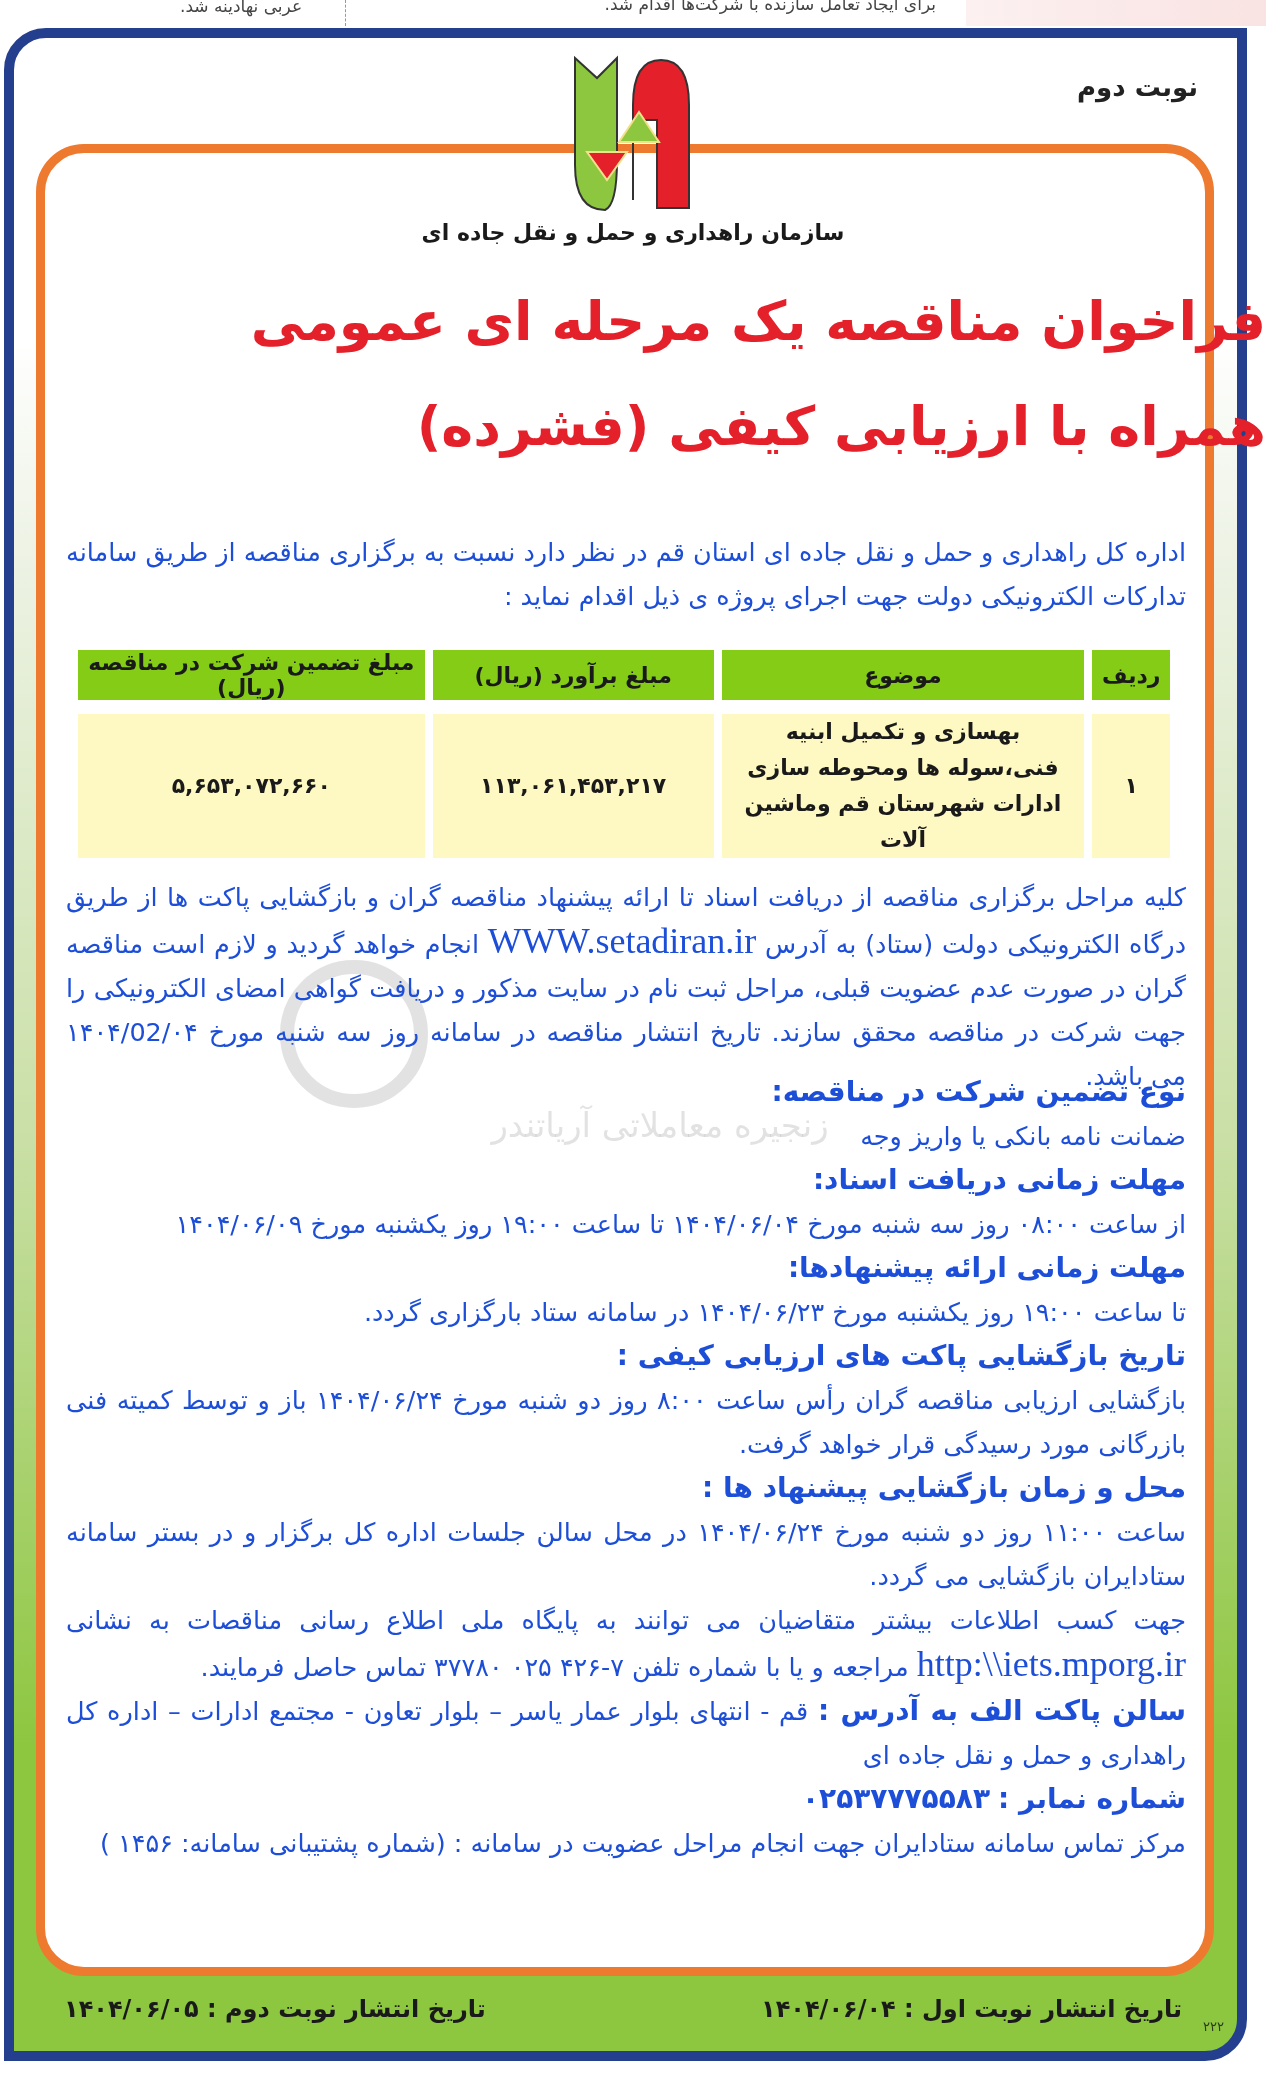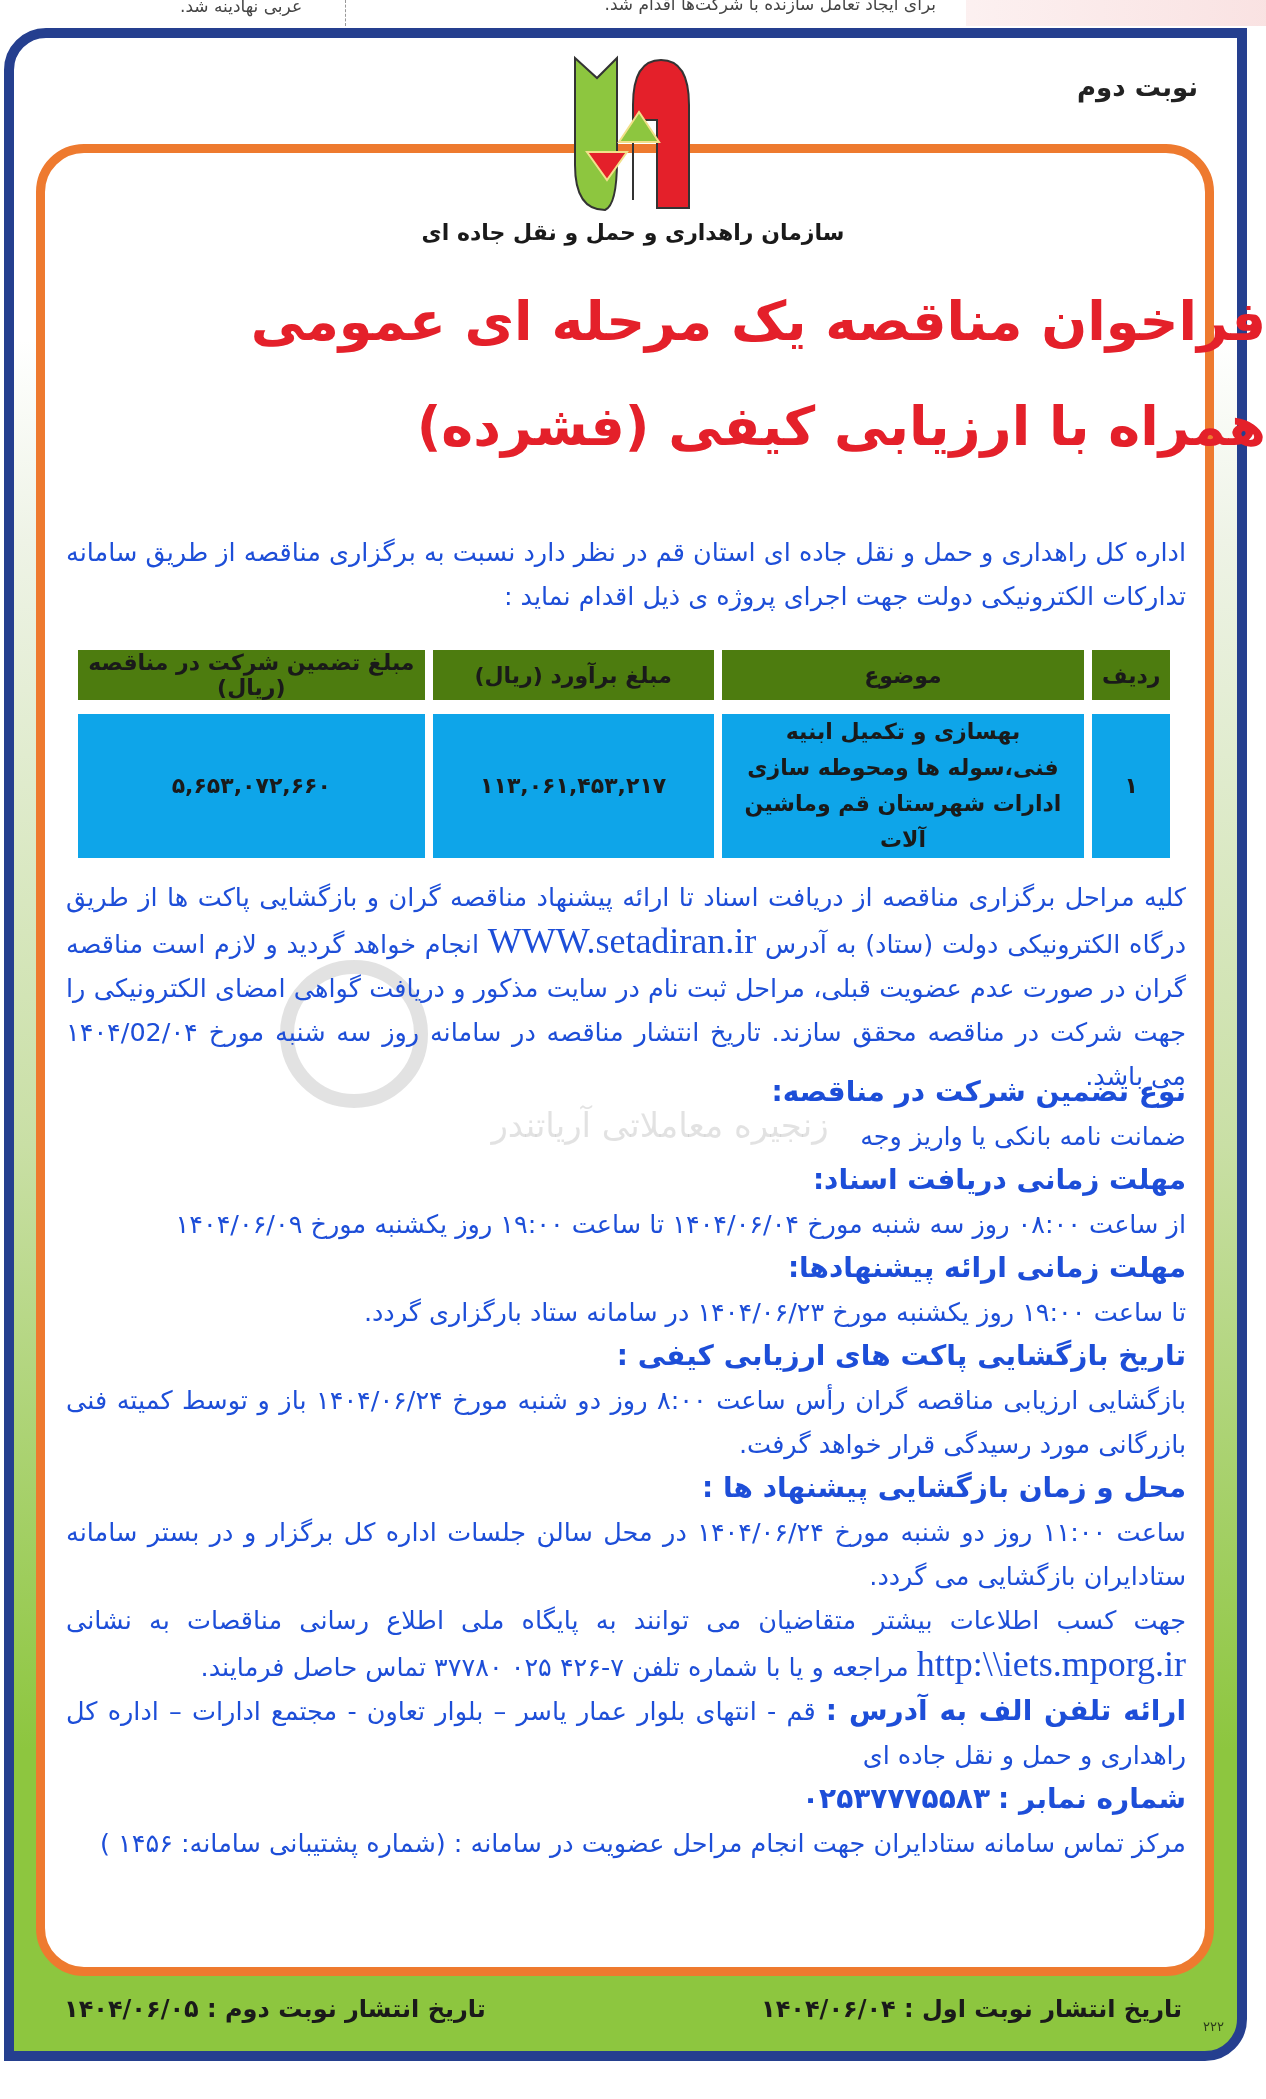--- a/index.html
+++ b/index.html
@@ -50,24 +50,24 @@
     position:absolute; left:66px; width:1120px; direction:rtl; text-align:justify;
     font-size:25.5px; line-height:44px; color:#1d4ed8;
   }
   .intro { top:530px; }
   .tender-table {
     position:absolute; left:70px; top:650px; width:1108px;
     border-collapse:separate; border-spacing:8px 0; direction:rtl;
     font-size:22px; font-weight:bold;
   }
   .tender-table th {
-    background:#4d7c0f; height:44px; padding:0 8px; text-align:center; font-weight:bold;
+    background:#84cc16; height:44px; padding:0 8px; text-align:center; font-weight:bold;
   }
   .tender-table td {
-    background:#0ea5e9; height:135px; text-align:center; padding:0 10px; line-height:36px;
+    background:#fef9c3; height:135px; text-align:center; padding:0 10px; line-height:36px;
   }
   .tender-table .spacer td { height:14px; background:transparent; }
   .col-row { width:62px; }
   .col-subject { width:368px; }
   .col-estimate { width:272px; }
   .col-guarantee { width:346px; }
 
   .body-text { top:875px; }
   .sections { top:1070px; }
   .sec-heading { font-weight:bold; font-size:28px; }
@@ -171,21 +171,21 @@
   <p class="p sec-heading">محل و زمان بازگشایی پیشنهاد ها :</p>
   <p class="p sec-text">ساعت ۱۱:۰۰ روز دو شنبه مورخ ۱۴۰۴/۰۶/۲۴ در محل سالن جلسات اداره کل برگزار و در بستر سامانه ستادایران بازگشایی می گردد.</p>
 
   <p class="p sec-text">
     <span>جهت کسب اطلاعات بیشتر متقاضیان می توانند به پایگاه ملی اطلاع رسانی مناقصات به نشانی</span>
     <span class="ltr">http:\\iets.mporg.ir</span>
     <span>مراجعه و یا با شماره تلفن ۷-۴۲۶ ۰۲۵ ۳۷۷۸۰ تماس حاصل فرمایند.</span>
   </p>
 
   <p class="p sec-text">
-    <span class="sec-heading">ارائه تلفن الف به آدرس :</span>
+    <span class="sec-heading">سالن پاکت الف به آدرس :</span>
     <span>قم - انتهای بلوار عمار یاسر – بلوار تعاون  - مجتمع ادارات – اداره کل راهداری و حمل و نقل جاده ای</span>
   </p>
 
   <p class="p sec-text">
     <span class="sec-heading">شماره نمابر :</span>
     <span class="sec-heading">۰۲۵۳۷۷۷۵۵۸۳</span>
   </p>
 
   <p class="p sec-text">مرکز تماس سامانه ستادایران جهت انجام مراحل عضویت در سامانه : (شماره پشتیبانی سامانه: ۱۴۵۶ )</p>
 </div>

